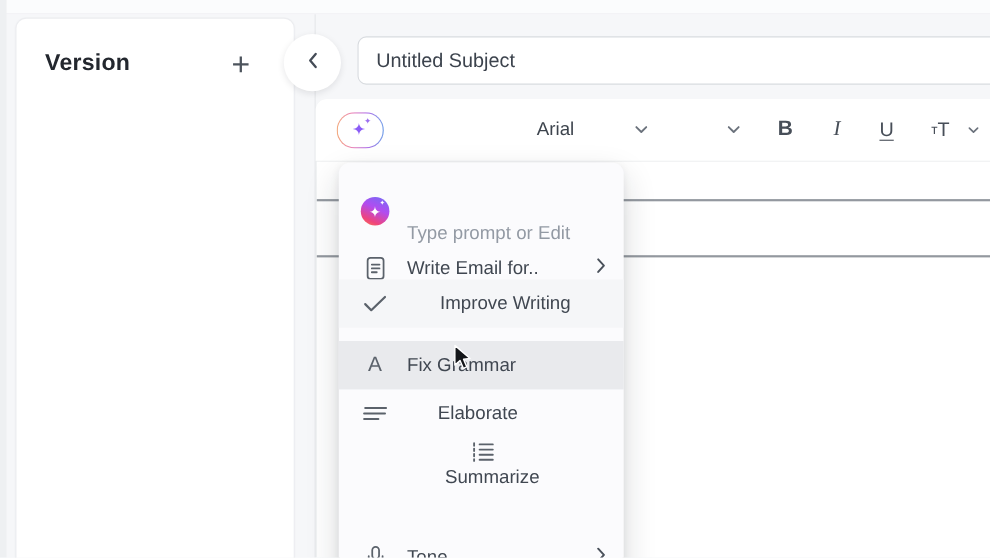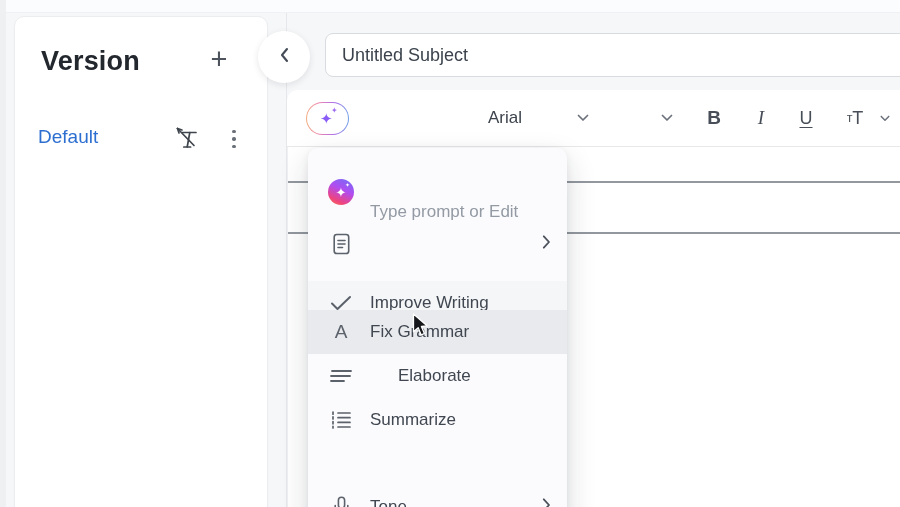--- a/index.html
+++ b/index.html
@@ -6,21 +6,21 @@
   html,body { width:900px; height:507px; }
   body { font-family:"Liberation Sans", sans-serif; background:#f6f7f9; }
   #screen { position:relative; width:900px; height:507px; overflow:hidden; background:#f6f7f9; }
 
   
   .top-band { position:absolute; left:0; top:0; width:900px; height:13px; background:#fbfcfd; border-bottom:1px solid #f0f1f4; }
   .left-gutter { position:absolute; left:0; top:0; width:6px; height:507px; background:#eef0f2; }
 
   
   .sidebar-card { position:absolute; left:14px; top:16px; width:254px; height:500px; background:#ffffff; border:1px solid #ecedf0; border-radius:10px; box-shadow:0 1px 2px rgba(20,25,35,.03); }
-  .version-title { position:absolute; left:26px; top:29px; font-size:27px; font-weight:700; color:#23272e; letter-spacing:.2px; }
+  .version-title { position:absolute; left:26px; top:29px; font-size:21px; font-weight:700; color:#23272e; letter-spacing:.2px; }
   .add-version { position:absolute; left:186px; top:24px; width:36px; height:36px; display:flex; align-items:center; justify-content:center; font-size:29px; font-weight:300; color:#4d545d; cursor:pointer; }
   .version-row { position:absolute; left:0; top:100px; width:252px; height:46px; }
   .version-label { position:absolute; left:23px; top:9px; font-size:19px; color:#2d6fd1; cursor:pointer; }
   .rename-icon { position:absolute; left:158px; top:7px; width:28px; height:30px; cursor:pointer; }
   .dots-icon { position:absolute; left:207px; top:8px; width:24px; height:28px; display:flex; flex-direction:column; align-items:center; justify-content:center; gap:4px; cursor:pointer; }
   .dots-icon i { width:3.4px; height:3.4px; border-radius:50%; background:#6a7078; }
 
   
   .v-divider { position:absolute; left:286px; top:13px; width:1px; height:494px; background:#e5e7ea; }
   .collapse-btn { position:absolute; left:258px; top:31px; width:52px; height:52px; border-radius:50%; background:#fff; box-shadow:0 2px 7px rgba(15,20,30,.10); display:flex; align-items:center; justify-content:center; cursor:pointer; }
@@ -76,38 +76,20 @@
 <body>
 
 <div id="screen">
 
   <div class="top-band"></div>
   <div class="left-gutter"></div>
 
   <div class="sidebar-card">
     <div class="version-title">Version</div>
     <div class="add-version">+</div>
-    <div class="version-row">
-      <span class="version-label">Default</span>
-      <span class="rename-icon">
-        <svg width="28" height="30" viewBox="0 0 28 30" fill="none" stroke="#3f454d" stroke-width="1.7" stroke-linecap="round">
-          <path d="M9.5 8.5 H23"></path>
-          <path d="M16.8 8.5 L14.2 23"></path>
-          <path d="M10.8 23 H17.6"></path>
-          <path d="M4.5 4.5 L21 21.5"></path>
-          <path d="M4.5 4.5 L6 9"></path>
-          <path d="M4.5 4.5 L9 6"></path>
-        </svg>
-      </span>
-      <span class="dots-icon">
-          <i></i>
-          <i></i>
-          <i></i>
-        </span>
-    </div>
   </div>
 
   <div class="v-divider"></div>
   <div class="collapse-btn">
     <span>
       <svg width="11" height="18" viewBox="0 0 11 18" fill="none" stroke="#454c57" stroke-width="2.1" stroke-linecap="round" stroke-linejoin="round">
         <polyline points="8,3 3,9 8,15"></polyline>
       </svg>
     </span>
   </div>
@@ -161,28 +143,29 @@
 
     <div class="menu-row" style="top:74px;">
       <span class="icon-box">
         <svg width="19" height="22" viewBox="0 0 19 22" fill="none" stroke="#5b626b" stroke-width="1.6" stroke-linecap="round" stroke-linejoin="round">
           <rect x="2.2" y="1.5" width="14.5" height="19" rx="2.6"></rect>
           <path d="M6 7.5 H13"></path>
             <path d="M6 11 H13"></path>
             <path d="M6 14.5 H10.5"></path>
         </svg>
       </span>
+      <span class="label">Write Email for..</span>
       <span class="submenu-chev">
         <svg width="9" height="15" viewBox="0 0 9 15" fill="none" stroke="#4a515b" stroke-width="1.8" stroke-linecap="round" stroke-linejoin="round">
             <polyline points="1.8,1.8 7,7.5 1.8,13.2"></polyline>
           </svg>
       </span>
     </div>
 
-    <div class="menu-row row-subtle" style="top:133px;">
+    <div class="menu-row row-subtle" style="top:106px;gap:30px;">
       <span class="icon-box">
         <svg width="22" height="16" viewBox="0 0 22 16" fill="none" stroke="#5b626b" stroke-width="2" stroke-linecap="round" stroke-linejoin="round">
             <polyline points="2,8.5 7.5,14 20,2"></polyline>
           </svg>
       </span>
       <span class="label">Improve Writing</span>
     </div>
 
     <div class="menu-row row-hovered" style="top:162px;">
       <span class="icon-box letter-icon">A</span>
@@ -193,21 +176,21 @@
       <span class="icon-box">
         <svg width="22" height="16" viewBox="0 0 22 16" fill="none" stroke="#5b626b" stroke-width="1.8" stroke-linecap="round">
           <path d="M2 3 H21"></path>
             <path d="M1 8 H20"></path>
             <path d="M1 13 H14"></path>
         </svg>
       </span>
       <span class="label">Elaborate</span>
     </div>
 
-    <div class="menu-row" style="top:249.5px;">
+    <div class="menu-row" style="top:249.5px;flex-direction:column;">
       <span class="icon-box">
         <svg width="21" height="20" viewBox="0 0 21 20" fill="none" stroke="#5b626b" stroke-width="1.7" stroke-linecap="round">
           <path d="M2 2 V18" stroke-dasharray="2.2 2.6"></path>
           <path d="M7 3 H19"></path>
             <path d="M7 7.7 H19"></path>
             <path d="M7 12.4 H19"></path>
             <path d="M7 17 H19"></path>
         </svg>
       </span>
       <span class="label">Summarize</span>

